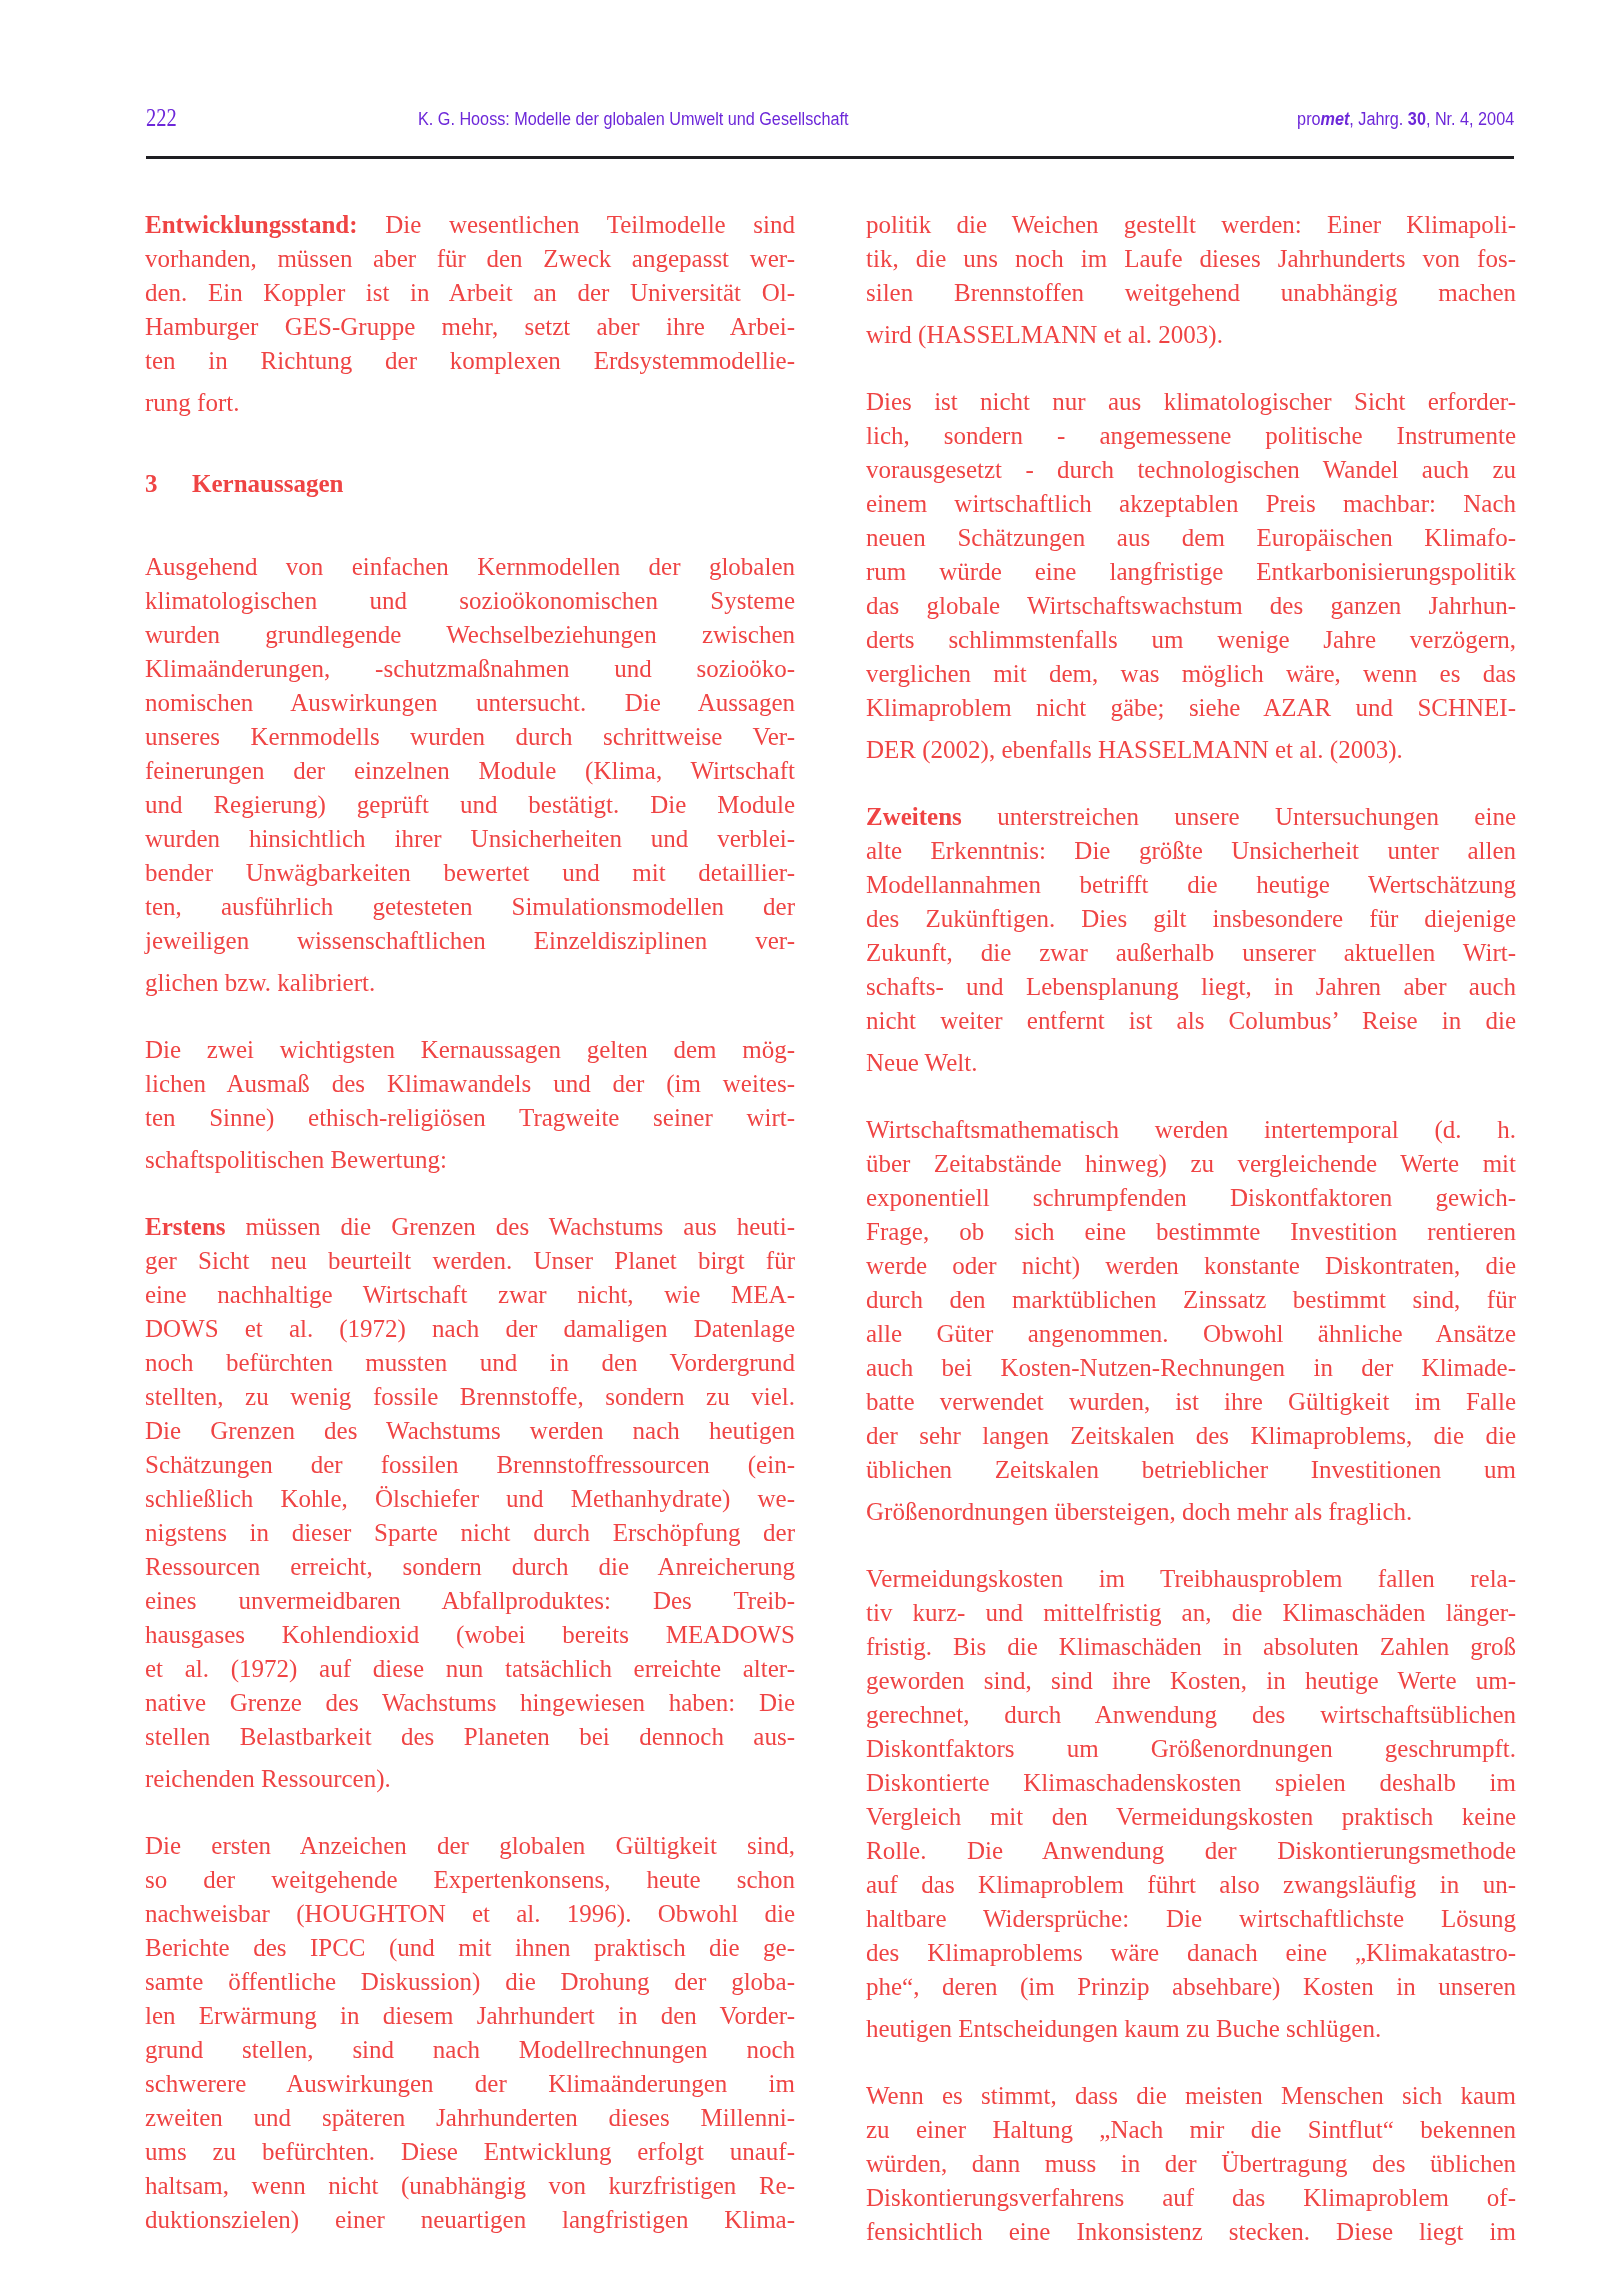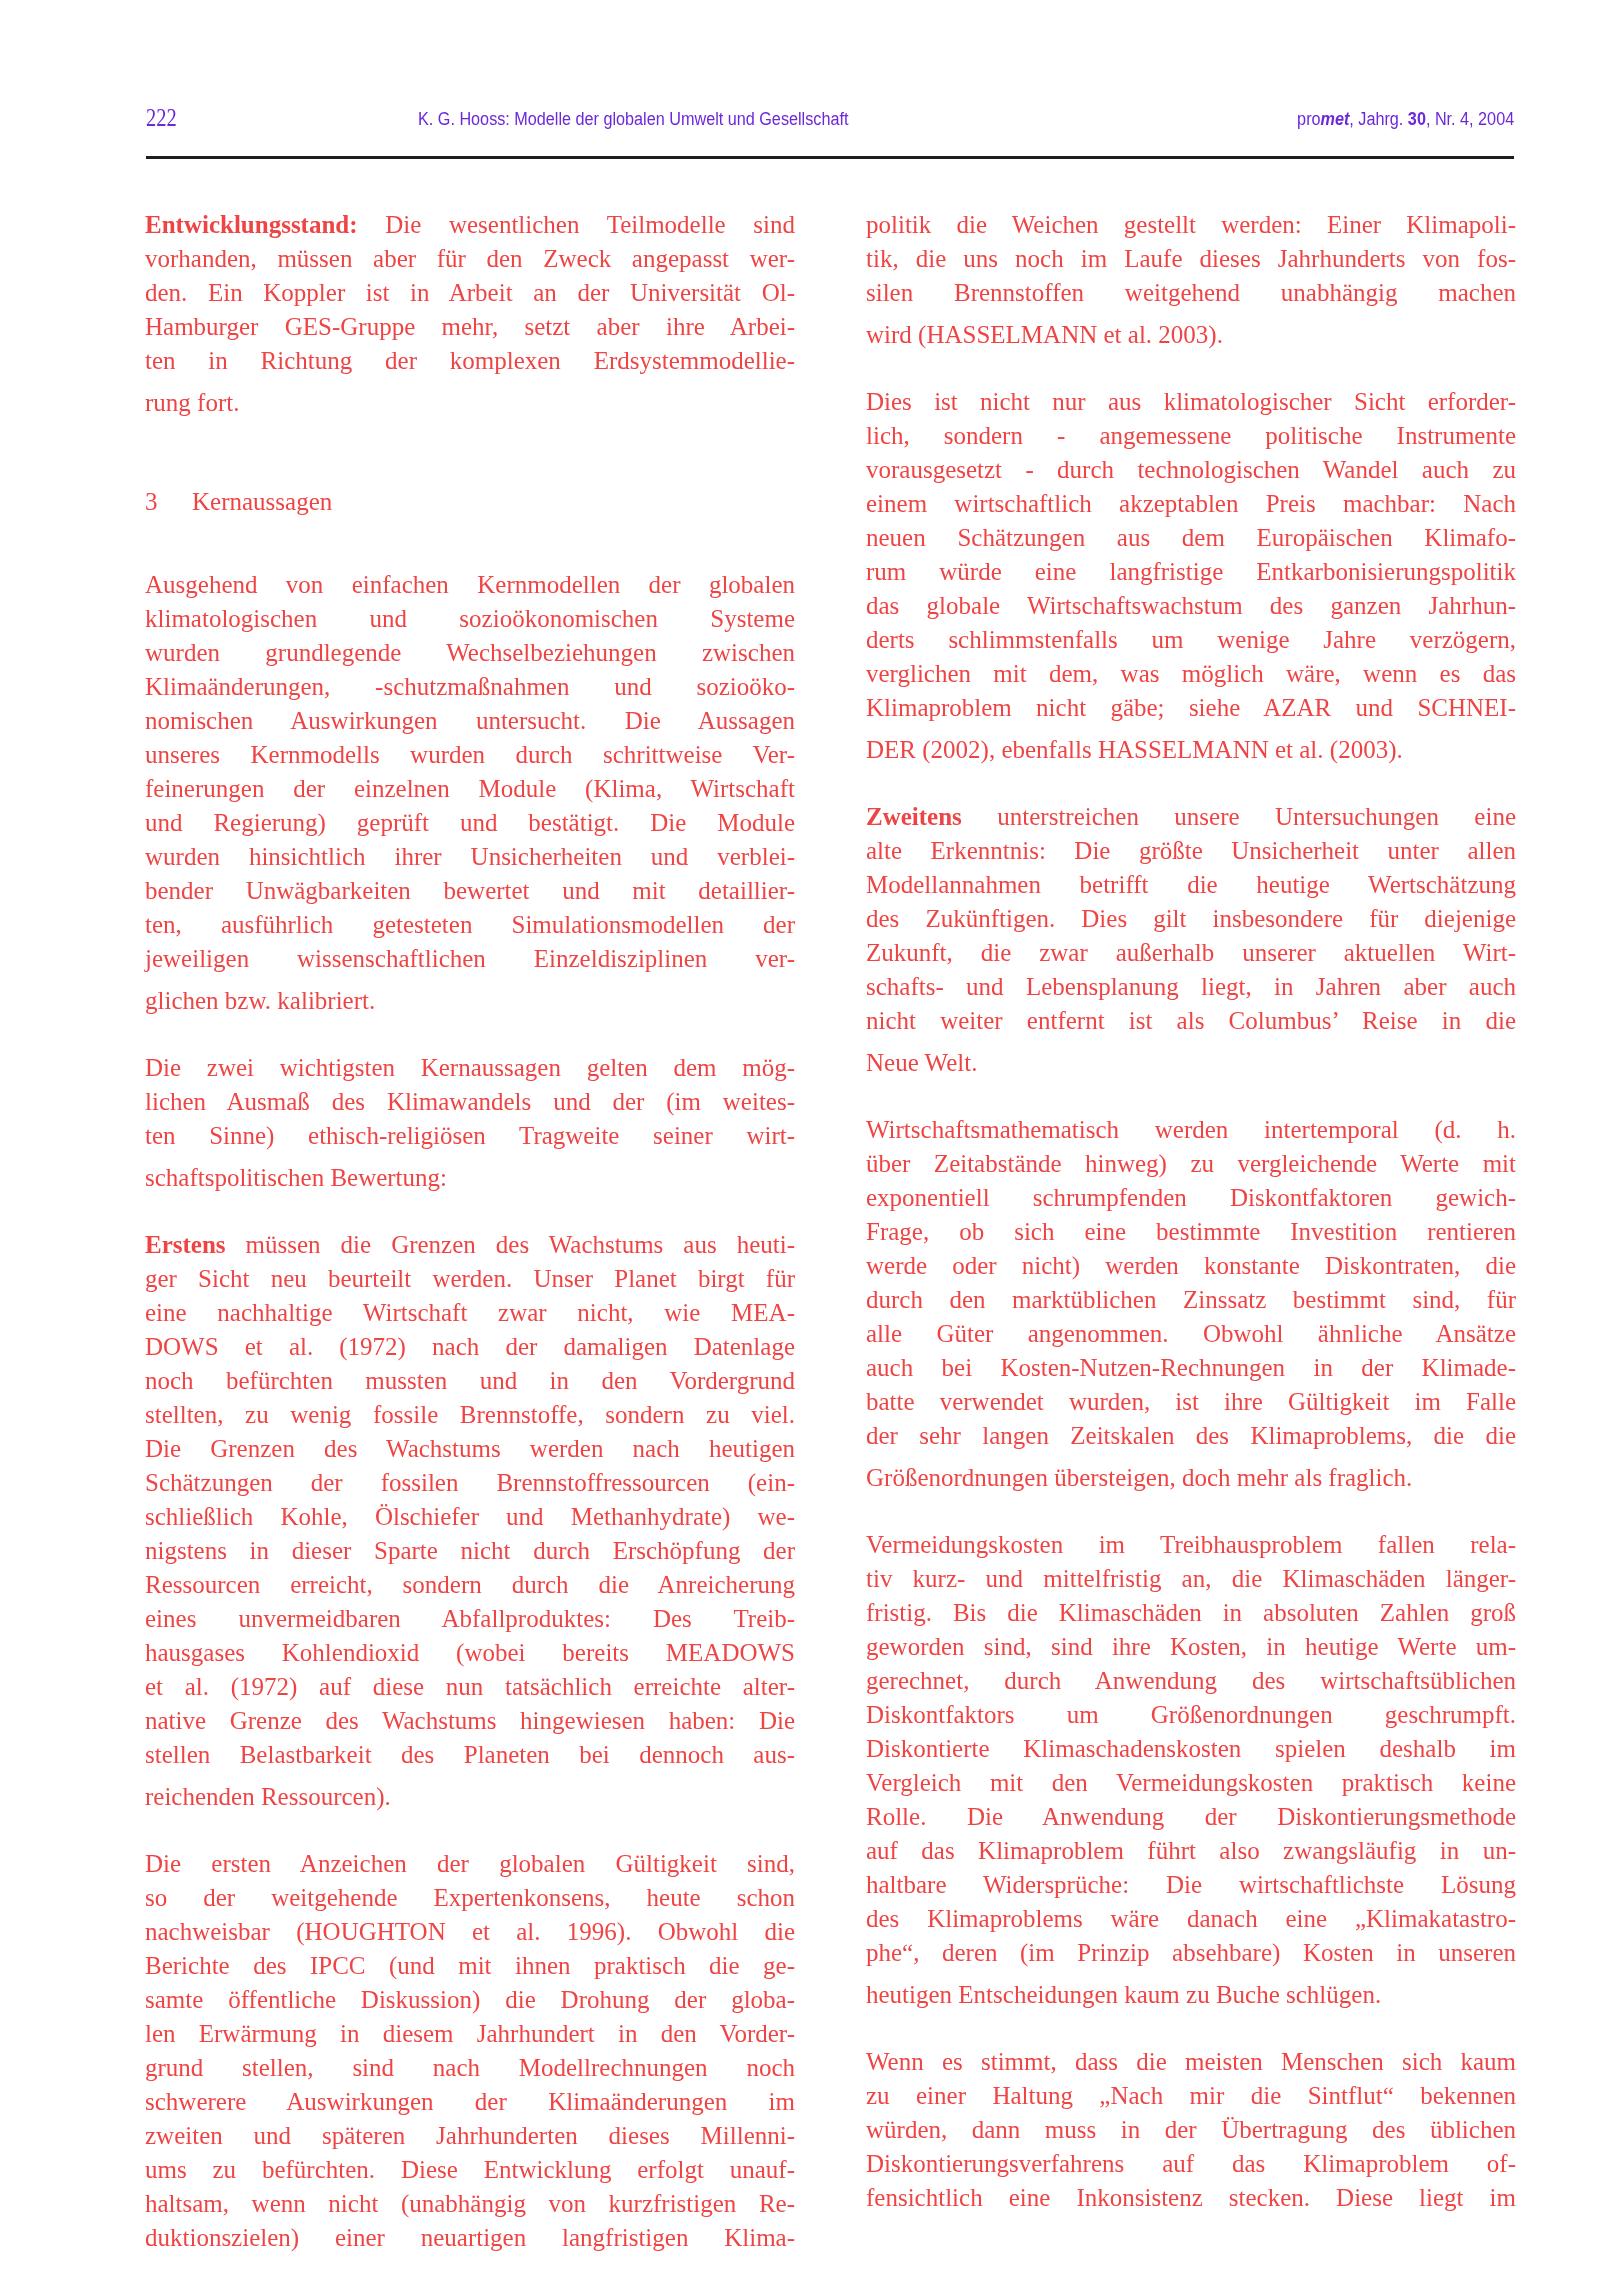--- a/index.html
+++ b/index.html
@@ -17,22 +17,22 @@
     .rule { position: absolute; left: 146px; right: 110px; top: 156px; height: 3.2px; background: #1e1e22; }
     .col { position: absolute; top: 208px; width: 650px;
       font-family: "Liberation Serif", serif; font-size: 25px; line-height: 34px; color: #ef4444; }
     .col.left { left: 145px; }
     .col.right { left: 866px; }
     .para { margin: 0 0 33px 0; }
     .line { display: block; text-align: justify; text-align-last: justify; white-space: nowrap;
       height: 34px; overflow: visible; }
     .line.last { text-align-last: left; margin-top: 8px; }
     .lead { font-weight: bold; }
-    .section-heading { font-family: "Liberation Serif", serif; font-weight: normal; font-size: 25px;
-      margin: 65px 0 49px 0; height: 34px; }
+    .section-heading { font-family: "Liberation Serif", serif; font-weight: bold; font-size: 25px;
+      margin: 47px 0 49px 0; height: 34px; }
     .section-heading .num { display: inline-block; width: 47px; }
   </style>
 </head>
 <body>
 
 <div class="header">
   <span class="page-num">222</span>
   <span class="running-title">K. G. Hooss: Modelle der globalen Umwelt und Gesellschaft</span>
   <span class="journal"><span>pro</span><i>met</i><span>, Jahrg. </span><b>30</b><span>, Nr. 4, 2004</span></span>
 </div>
@@ -140,20 +140,21 @@
       <span class="line"><span>Wirtschaftsmathematisch werden intertemporal (d. h.</span></span>
       <span class="line"><span>über Zeitabstände hinweg) zu vergleichende Werte mit</span></span>
       <span class="line"><span>exponentiell schrumpfenden Diskontfaktoren gewich-</span></span>
       <span class="line"><span>Frage, ob sich eine bestimmte Investition rentieren</span></span>
       <span class="line"><span>werde oder nicht) werden konstante Diskontraten, die</span></span>
       <span class="line"><span>durch den marktüblichen Zinssatz bestimmt sind, für</span></span>
       <span class="line"><span>alle Güter angenommen. Obwohl ähnliche Ansätze</span></span>
       <span class="line"><span>auch bei Kosten-Nutzen-Rechnungen in der Klimade-</span></span>
       <span class="line"><span>batte verwendet wurden, ist ihre Gültigkeit im Falle</span></span>
       <span class="line"><span>der sehr langen Zeitskalen des Klimaproblems, die die</span></span>
+      <span class="line"><span>üblichen Zeitskalen betrieblicher Investitionen um</span></span>
       <span class="line last"><span>Größenordnungen übersteigen, doch mehr als fraglich.</span></span>
     </div>
   <div class="para">
       <span class="line"><span>Vermeidungskosten im Treibhausproblem fallen rela-</span></span>
       <span class="line"><span>tiv kurz- und mittelfristig an, die Klimaschäden länger-</span></span>
       <span class="line"><span>fristig. Bis die Klimaschäden in absoluten Zahlen groß</span></span>
       <span class="line"><span>geworden sind, sind ihre Kosten, in heutige Werte um-</span></span>
       <span class="line"><span>gerechnet, durch Anwendung des wirtschaftsüblichen</span></span>
       <span class="line"><span>Diskontfaktors um Größenordnungen geschrumpft.</span></span>
       <span class="line"><span>Diskontierte Klimaschadenskosten spielen deshalb im</span></span>

